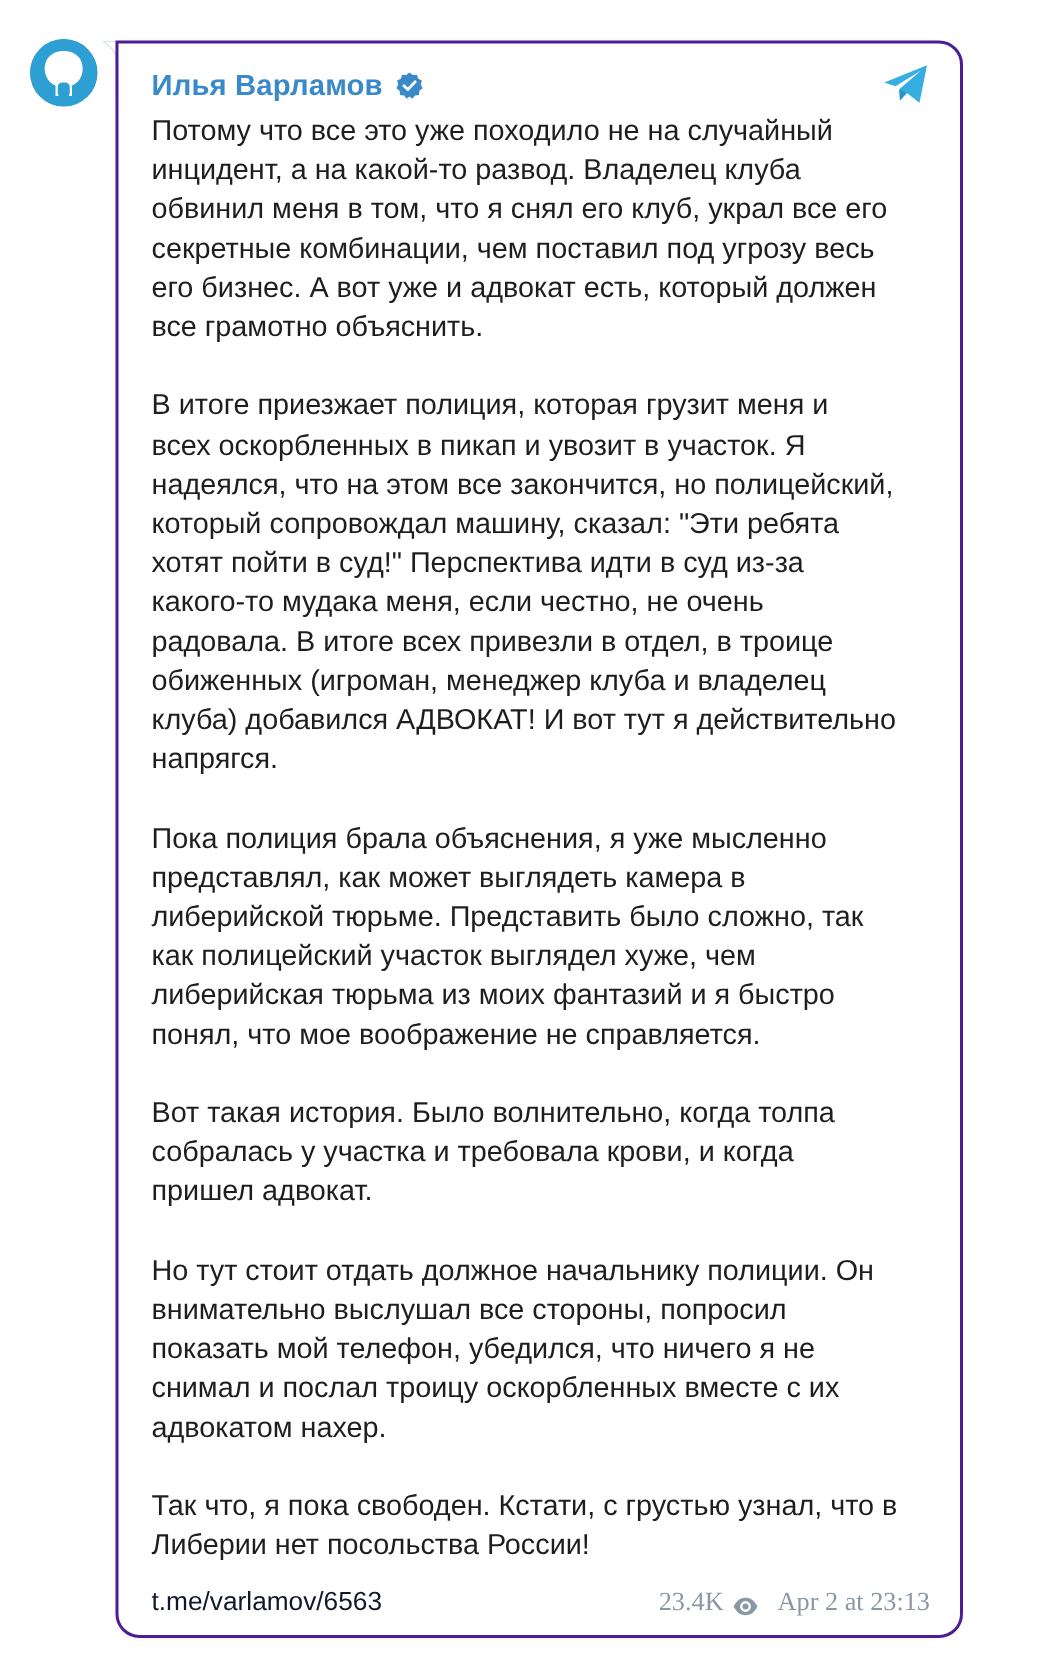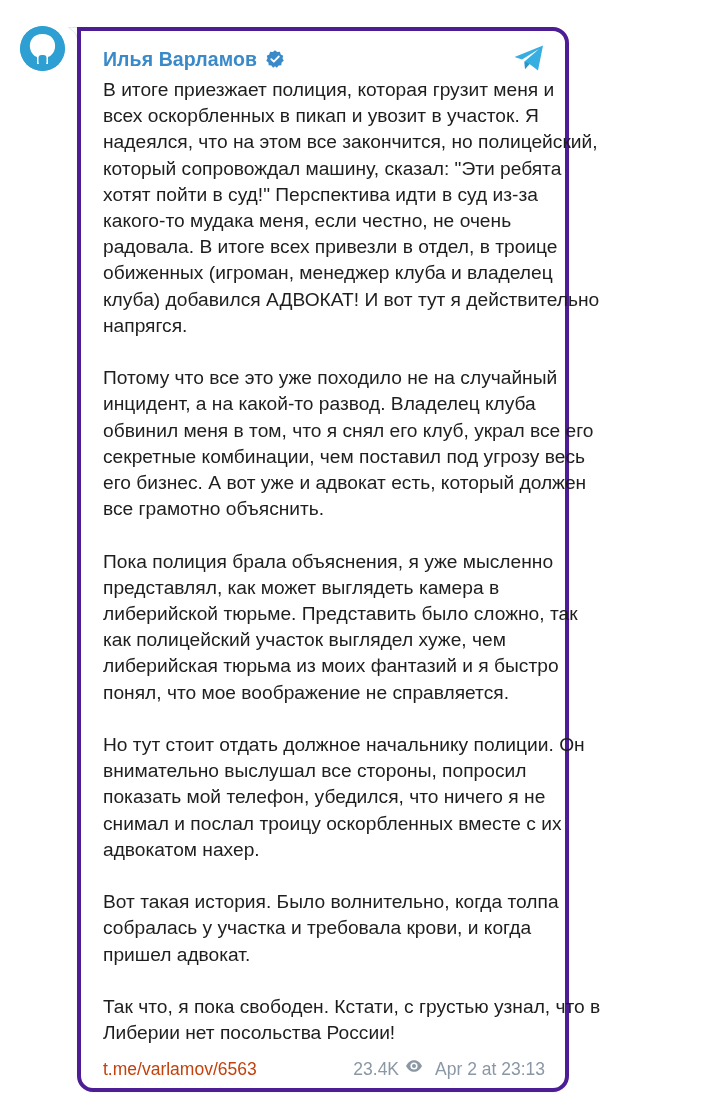--- a/index.html
+++ b/index.html
@@ -1,36 +1,36 @@
 <!DOCTYPE html>
 <html><head>
 <meta charset="utf-8">
 <style>
   html, body { margin:0; padding:0; background:#ffffff; }
   body { width:703px; height:1105px; position:relative; overflow:hidden;
          font-family:"Liberation Sans", "DejaVu Sans", sans-serif; }
   .avatar { position:absolute; left:20px; top:26px; width:45px; height:45px; border-radius:50%;
             background:#2d9fd3; overflow:hidden; }
   .avatar svg { width:45px; height:45px; display:block; }
-  .card { position:absolute; left:77px; top:27px; width:492px; height:1065px;
-          border:4px solid #4c1d95; border-radius:16px; border-top-left-radius:0;
+  .card { position:absolute; left:77px; top:27px; width:565px; height:1065px;
+          border:2px solid #4c1d95; border-radius:16px; border-top-left-radius:0;
           background:#fff; box-sizing:border-box; box-shadow:0 1px 2px rgba(0,0,0,0.04); }
   .tail { position:absolute; left:68px; top:27px; width:10px; height:40px; }
   .header { position:absolute; left:22px; top:13px; height:30px; display:flex; align-items:center; }
   .author { color:#3a89c9; font-weight:bold; font-size:19.5px; letter-spacing:0.1px; }
   .verified { margin-left:8px; width:20px; height:20px; display:inline-block; }
   .tg { position:absolute; right:20px; top:12px; width:32px; height:30px; }
   .body { position:absolute; left:22px; top:46px; width:530px; color:#1e1e1e;
           font-size:19.2px; line-height:26.2px; }
   .body p { margin:0 0 26.2px 0; white-space:pre-line; }
   .body p:last-child { margin-bottom:4px; }
   .footer { position:absolute; left:22px; right:20px; top:1025px; height:26px;
             display:flex; align-items:center; font-size:17.5px; }
-  .link { color:#c2410c; text-decoration:none; }
-  .meta { margin-left:auto; color:#8a97a5; display:flex; align-items:flex-start; }
+  .link { color:#0f172a; text-decoration:none; }
+  .meta { margin-left:auto; color:#8a97a5; display:flex; align-items:flex-end;font-family:Liberation Serif, serif; }
   .eye { width:18px; height:14px; margin:0 12px 0 6px; display:inline-block; }
 </style>
 </head>
 <body>
 
 <div class="avatar">
   <svg viewBox="0 0 45 45">
     <circle cx="22.5" cy="22.5" r="22.5" fill="#2d9fd3"></circle>
     <path d="M22.5 8 C13 8 9 15 10 22 C11 27 14 30 17 31 L17 38 L28 38 L28 31 C31 30 34 27 35 22 C36 15 32 8 22.5 8 Z" fill="#ffffff"></path>
     <rect x="18.5" y="29" width="8" height="10" rx="3" fill="#2d9fd3"></rect>
@@ -49,50 +49,50 @@
       <path d="M7.5 12.2 L10.6 15.2 L16.6 9" fill="none" stroke="#fff" stroke-width="2.2" stroke-linecap="round" stroke-linejoin="round"></path>
     </svg>
   </div>
 
   <svg class="tg" viewBox="0 0 32 30">
     <path d="M1.5 14 L30 2.5 L25 27.5 L16.5 21 L12 26 L11.5 18.5 L26 6 L9 16.5 Z" fill="#37aee2"></path>
     <path d="M11.5 18.5 L12 26 L16.5 21 Z" fill="#2a94c8"></path>
   </svg>
 
   <div class="body">
+    <p>Потому что все это уже походило не на случайный
+инцидент, а на какой-то развод. Владелец клуба
+обвинил меня в том, что я снял его клуб, украл все его
+секретные комбинации, чем поставил под угрозу весь
+его бизнес. А вот уже и адвокат есть, который должен
+все грамотно объяснить.</p>
     <p>В итоге приезжает полиция, которая грузит меня и
 всех оскорбленных в пикап и увозит в участок. Я
 надеялся, что на этом все закончится, но полицейский,
 который сопровождал машину, сказал: "Эти ребята
 хотят пойти в суд!" Перспектива идти в суд из-за
 какого-то мудака меня, если честно, не очень
 радовала. В итоге всех привезли в отдел, в троице
 обиженных (игроман, менеджер клуба и владелец
 клуба) добавился АДВОКАТ! И вот тут я действительно
 напрягся.</p>
-    <p>Потому что все это уже походило не на случайный
-инцидент, а на какой-то развод. Владелец клуба
-обвинил меня в том, что я снял его клуб, украл все его
-секретные комбинации, чем поставил под угрозу весь
-его бизнес. А вот уже и адвокат есть, который должен
-все грамотно объяснить.</p>
     <p>Пока полиция брала объяснения, я уже мысленно
 представлял, как может выглядеть камера в
 либерийской тюрьме. Представить было сложно, так
 как полицейский участок выглядел хуже, чем
 либерийская тюрьма из моих фантазий и я быстро
 понял, что мое воображение не справляется.</p>
+    <p>Вот такая история. Было волнительно, когда толпа
+собралась у участка и требовала крови, и когда
+пришел адвокат.</p>
     <p>Но тут стоит отдать должное начальнику полиции. Он
 внимательно выслушал все стороны, попросил
 показать мой телефон, убедился, что ничего я не
 снимал и послал троицу оскорбленных вместе с их
 адвокатом нахер.</p>
-    <p>Вот такая история. Было волнительно, когда толпа
-собралась у участка и требовала крови, и когда
-пришел адвокат.</p>
     <p>Так что, я пока свободен. Кстати, с грустью узнал, что в
 Либерии нет посольства России!</p>
   </div>
 
   <div class="footer">
     <a class="link">t.me/varlamov/6563</a>
     <span class="meta">
       <span>23.4K</span>
       <svg class="eye" viewBox="0 0 18 14">
         <path d="M1 7 C3.5 2.5 6 1.2 9 1.2 C12 1.2 14.5 2.5 17 7 C14.5 11.5 12 12.8 9 12.8 C6 12.8 3.5 11.5 1 7 Z" fill="#8a97a5"></path>

